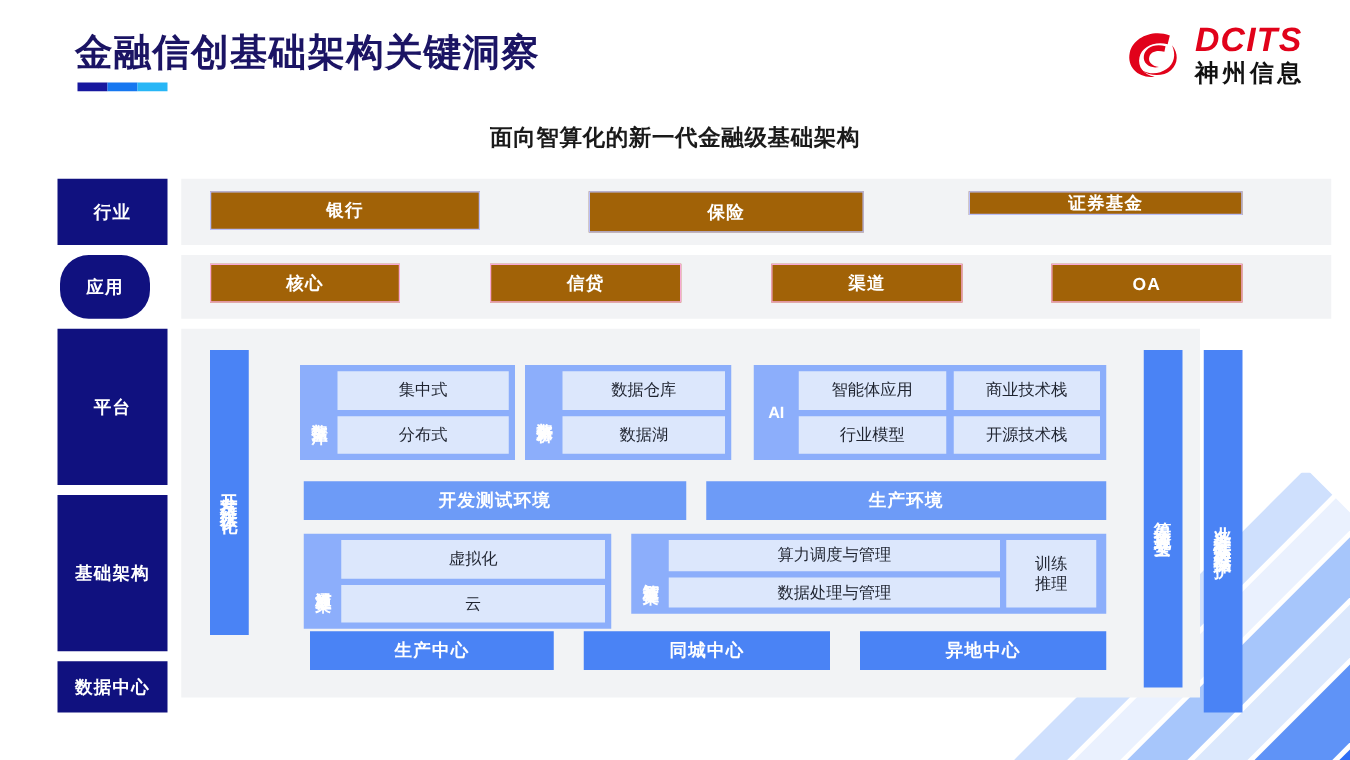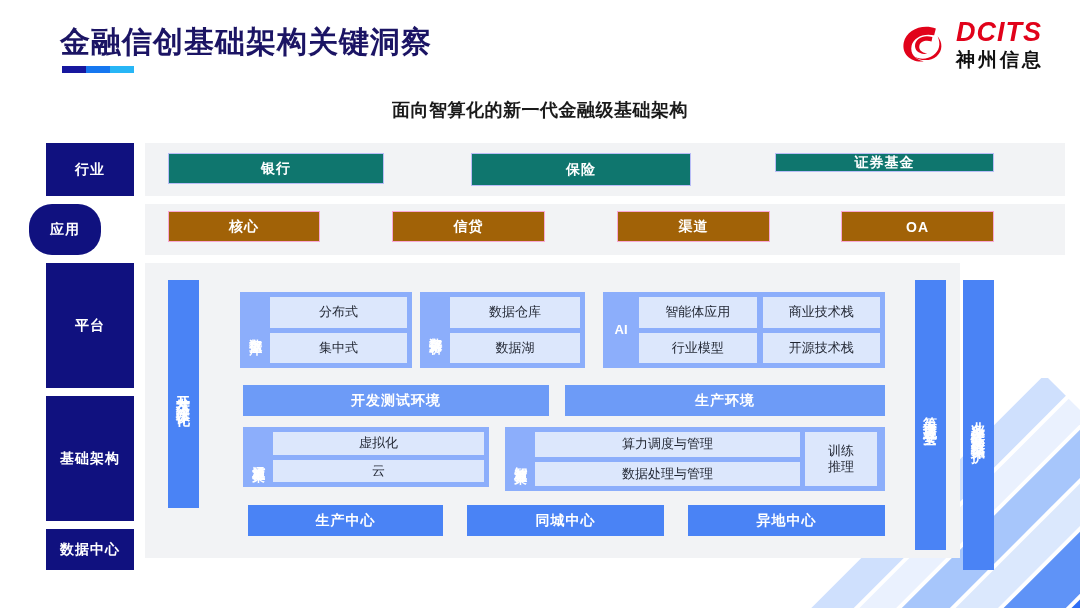--- a/index.html
+++ b/index.html
@@ -83,21 +83,21 @@
     background: #f2f3f5;
   }
 
   .chip {
     display: flex; align-items: center; justify-content: center;
     color: #ffffff;
     font-weight: bold;
     font-size: 14px;
     letter-spacing: 1px;
   }
-  .chip-industry { background: #0f766e; border: 1px solid #b9bdf7; }
+  .chip-industry { background: #a16207; border: 1px solid #b9bdf7; }
   .chip-app      { background: #a16207; border: 1px solid #f9a8d4; }
 
   .vbar {
     position: absolute;
     background: #4a83f5;
     color: #ffffff;
     font-weight: bold;
     font-size: 14px;
     writing-mode: vertical-rl;
     text-orientation: upright;
@@ -210,44 +210,44 @@
 
   <div class="subtitle">面向智算化的新一代金融级基础架构</div>
 
   <div id="diagram">
 
     <div class="gray-panel" style="left:145px; top:143px; width:920px; height:53px;"></div>
     <div class="gray-panel" style="left:145px; top:204px; width:920px; height:51px;"></div>
     <div class="gray-panel" style="left:145px; top:263px; width:815px; height:295px;"></div>
 
     <div class="navy-tag" style="left:46px; top:143px; width:88px; height:53px;">行业</div>
-    <div class="navy-tag" style="left:29px; top:204px; width:72px; height:51px;border-radius:23px;">应用</div>
+    <div class="navy-tag" style="left:48px; top:204px; width:72px; height:51px;border-radius:23px;">应用</div>
     <div class="navy-tag" style="left:46px; top:396px; width:88px; height:125px;">基础架构</div>
     <div class="navy-tag" style="left:46px; top:263px; width:88px; height:125px;">平台</div>
     <div class="navy-tag" style="left:46px; top:529px; width:88px; height:41px;">数据中心</div>
 
     <div class="chip chip-industry" style="position:absolute; left:168px; top:153px; width:216px; height:31px;">银行</div>
     <div class="chip chip-industry" style="position:absolute; left:471px; top:153px; width:220px; height:33px;">保险</div>
     <div class="chip chip-industry" style="position:absolute; left:775px; top:153px; width:219px; height:19px;">证券基金</div>
 
     <div class="chip chip-app" style="position:absolute; left:168px; top:211px; width:152px; height:31px;">核心</div>
     <div class="chip chip-app" style="position:absolute; left:392px; top:211px; width:153px; height:31px;">信贷</div>
     <div class="chip chip-app" style="position:absolute; left:617px; top:211px; width:153px; height:31px;">渠道</div>
     <div class="chip chip-app" style="position:absolute; left:841px; top:211px; width:153px; height:31px;">OA</div>
 
     <div class="vbar" style="left:168px; top:280px; width:31px; height:228px;">开发运维一体化</div>
 
     <div class="group" style="left:240px; top:292px; width:172px; height:76px;">
       <div class="group-label">数据库</div>
       <div class="group-body">
         <div class="group-body-row">
+          <div class="cell">集中式</div>
+        </div>
+        <div class="group-body-row">
           <div class="cell">分布式</div>
-        </div>
-        <div class="group-body-row">
-          <div class="cell">集中式</div>
         </div>
       </div>
     </div>
 
     <div class="group" style="left:420px; top:292px; width:165px; height:76px;">
       <div class="group-label">数据分析</div>
       <div class="group-body">
         <div class="group-body-row">
           <div class="cell">数据仓库</div>
         </div>
@@ -267,21 +267,21 @@
         <div class="group-body-row">
           <div class="cell">行业模型</div>
           <div class="cell">开源技术栈</div>
         </div>
       </div>
     </div>
 
     <div class="envbar" style="left:243px; top:385px; width:306px; height:31px;">开发测试环境</div>
     <div class="envbar" style="left:565px; top:385px; width:320px; height:31px;">生产环境</div>
 
-    <div class="group" style="left:243px; top:427px; width:246px; height:60px;">
+    <div class="group" style="left:243px; top:427px; width:246px; height:76px;">
       <div class="group-label">通算框架</div>
       <div class="group-body">
         <div class="group-body-row">
           <div class="cell">虚拟化</div>
         </div>
         <div class="group-body-row">
           <div class="cell">云</div>
         </div>
       </div>
     </div>

